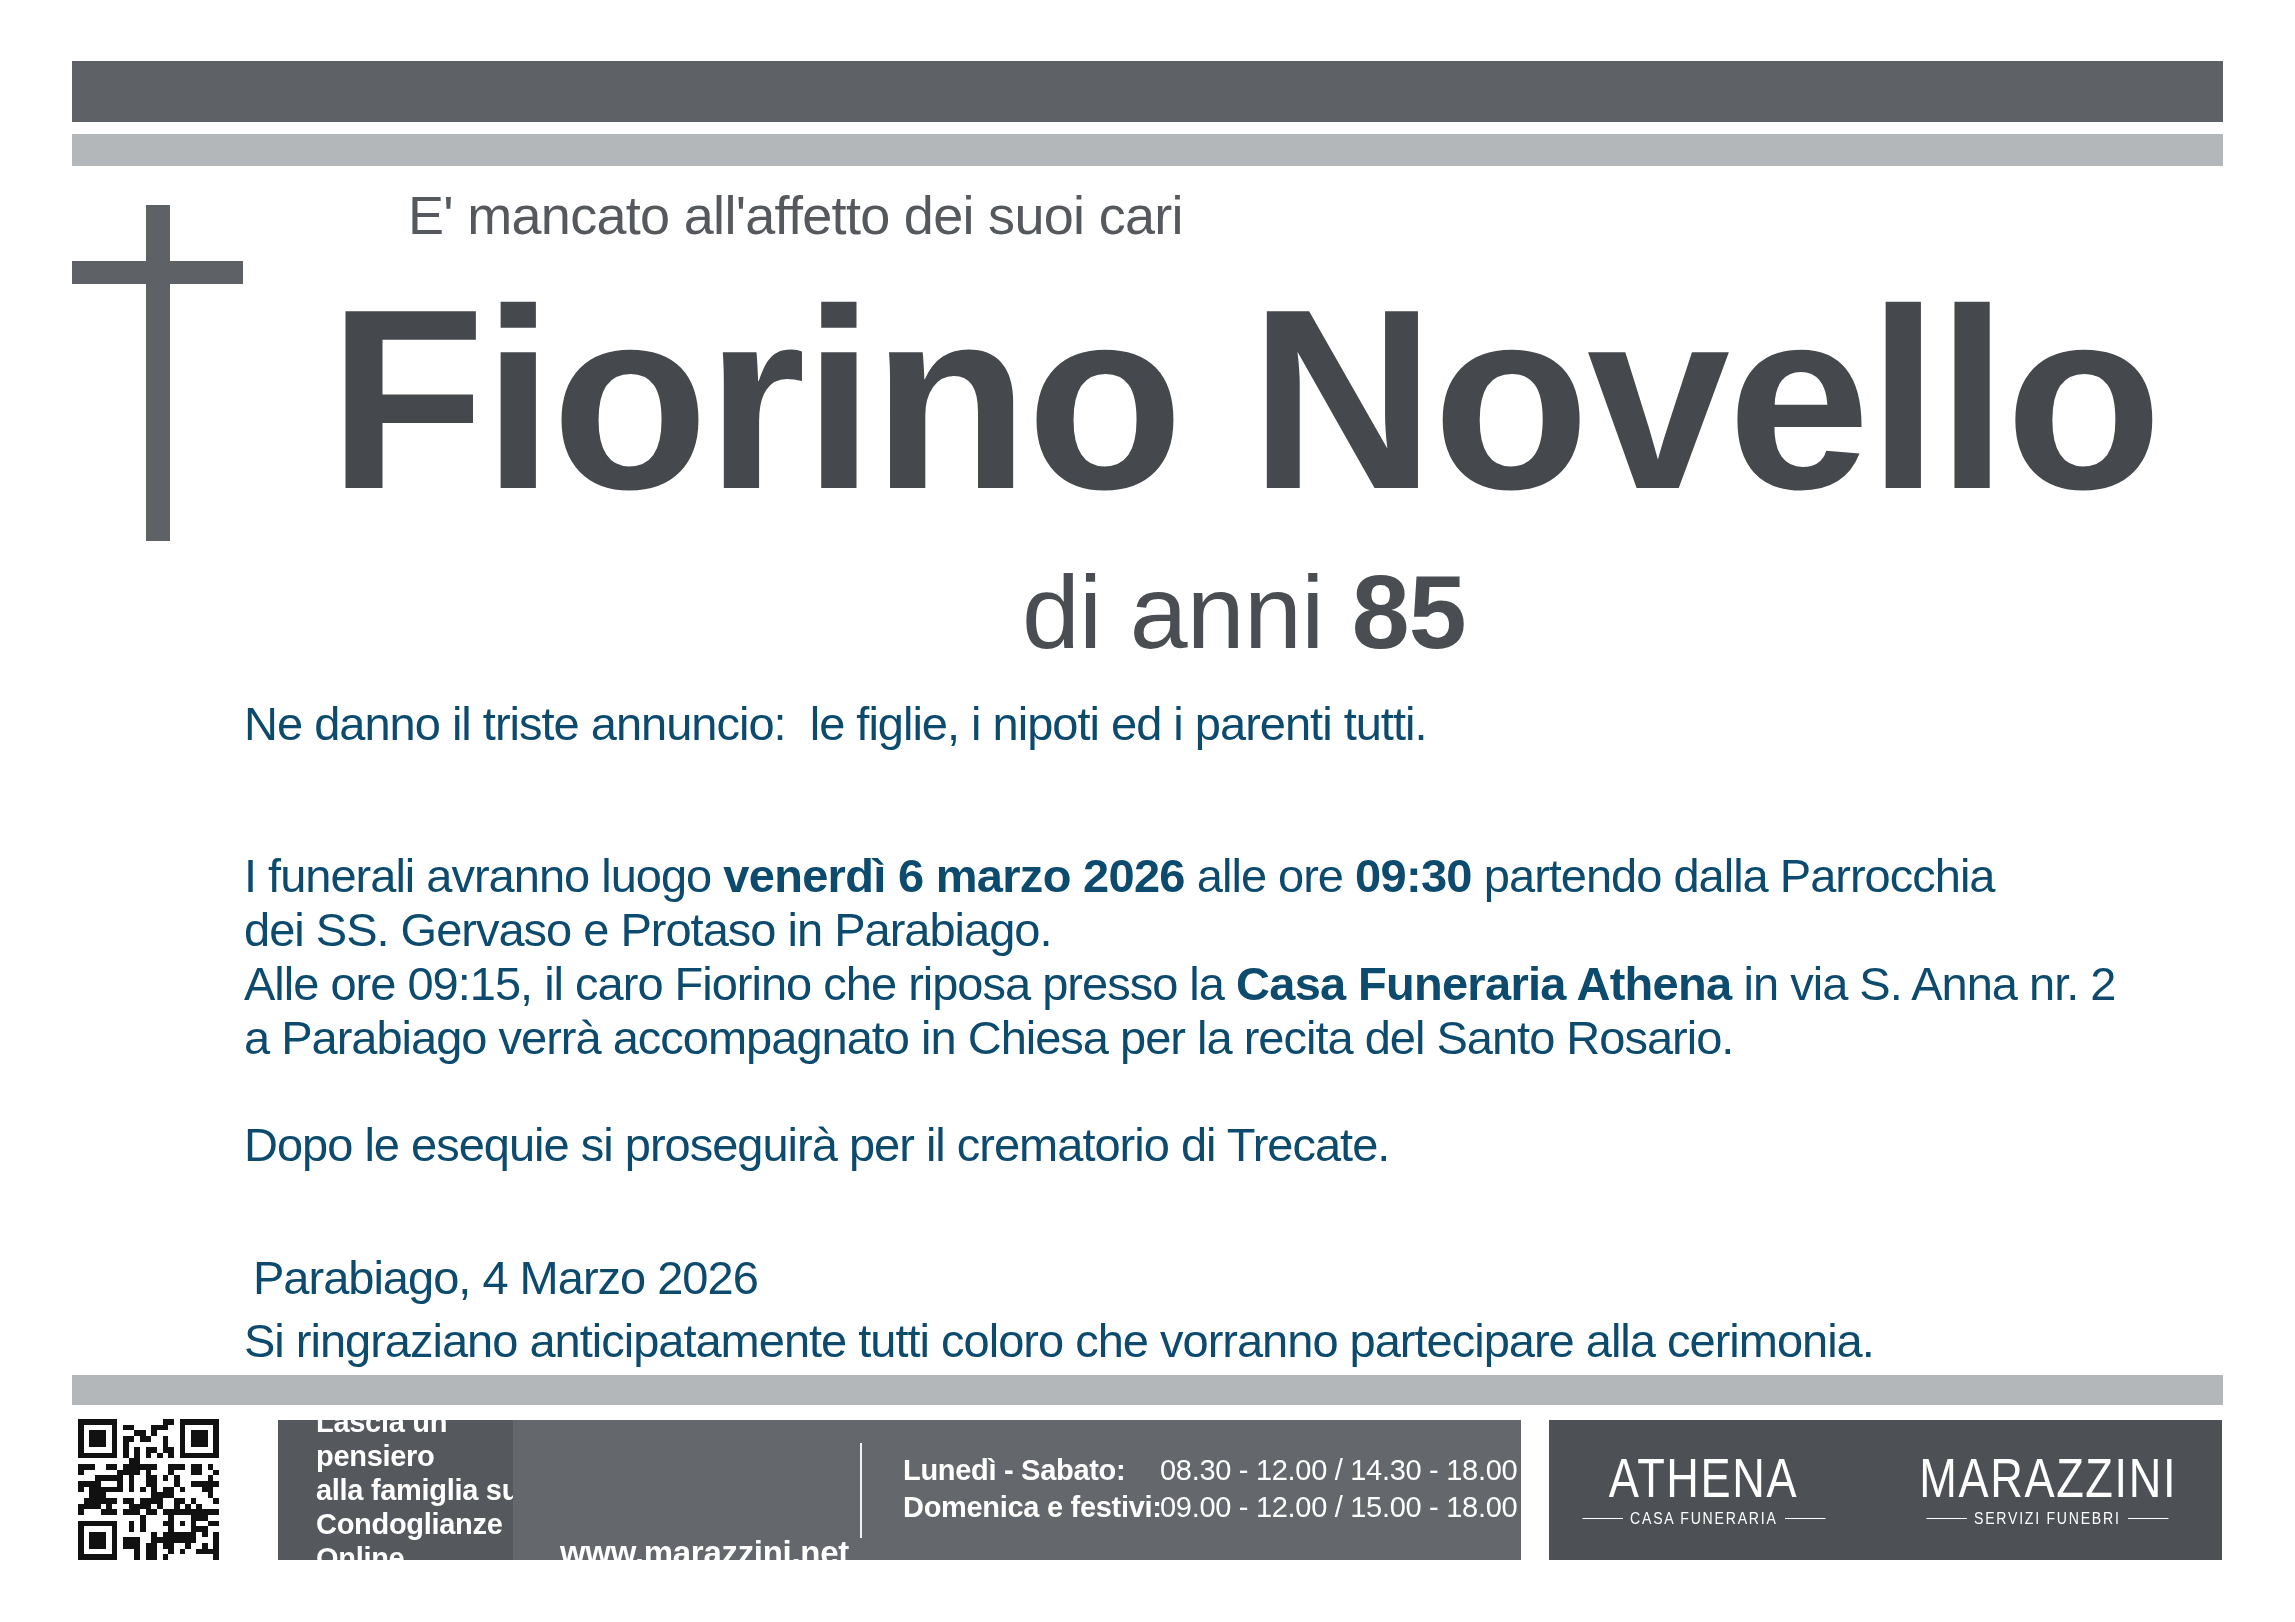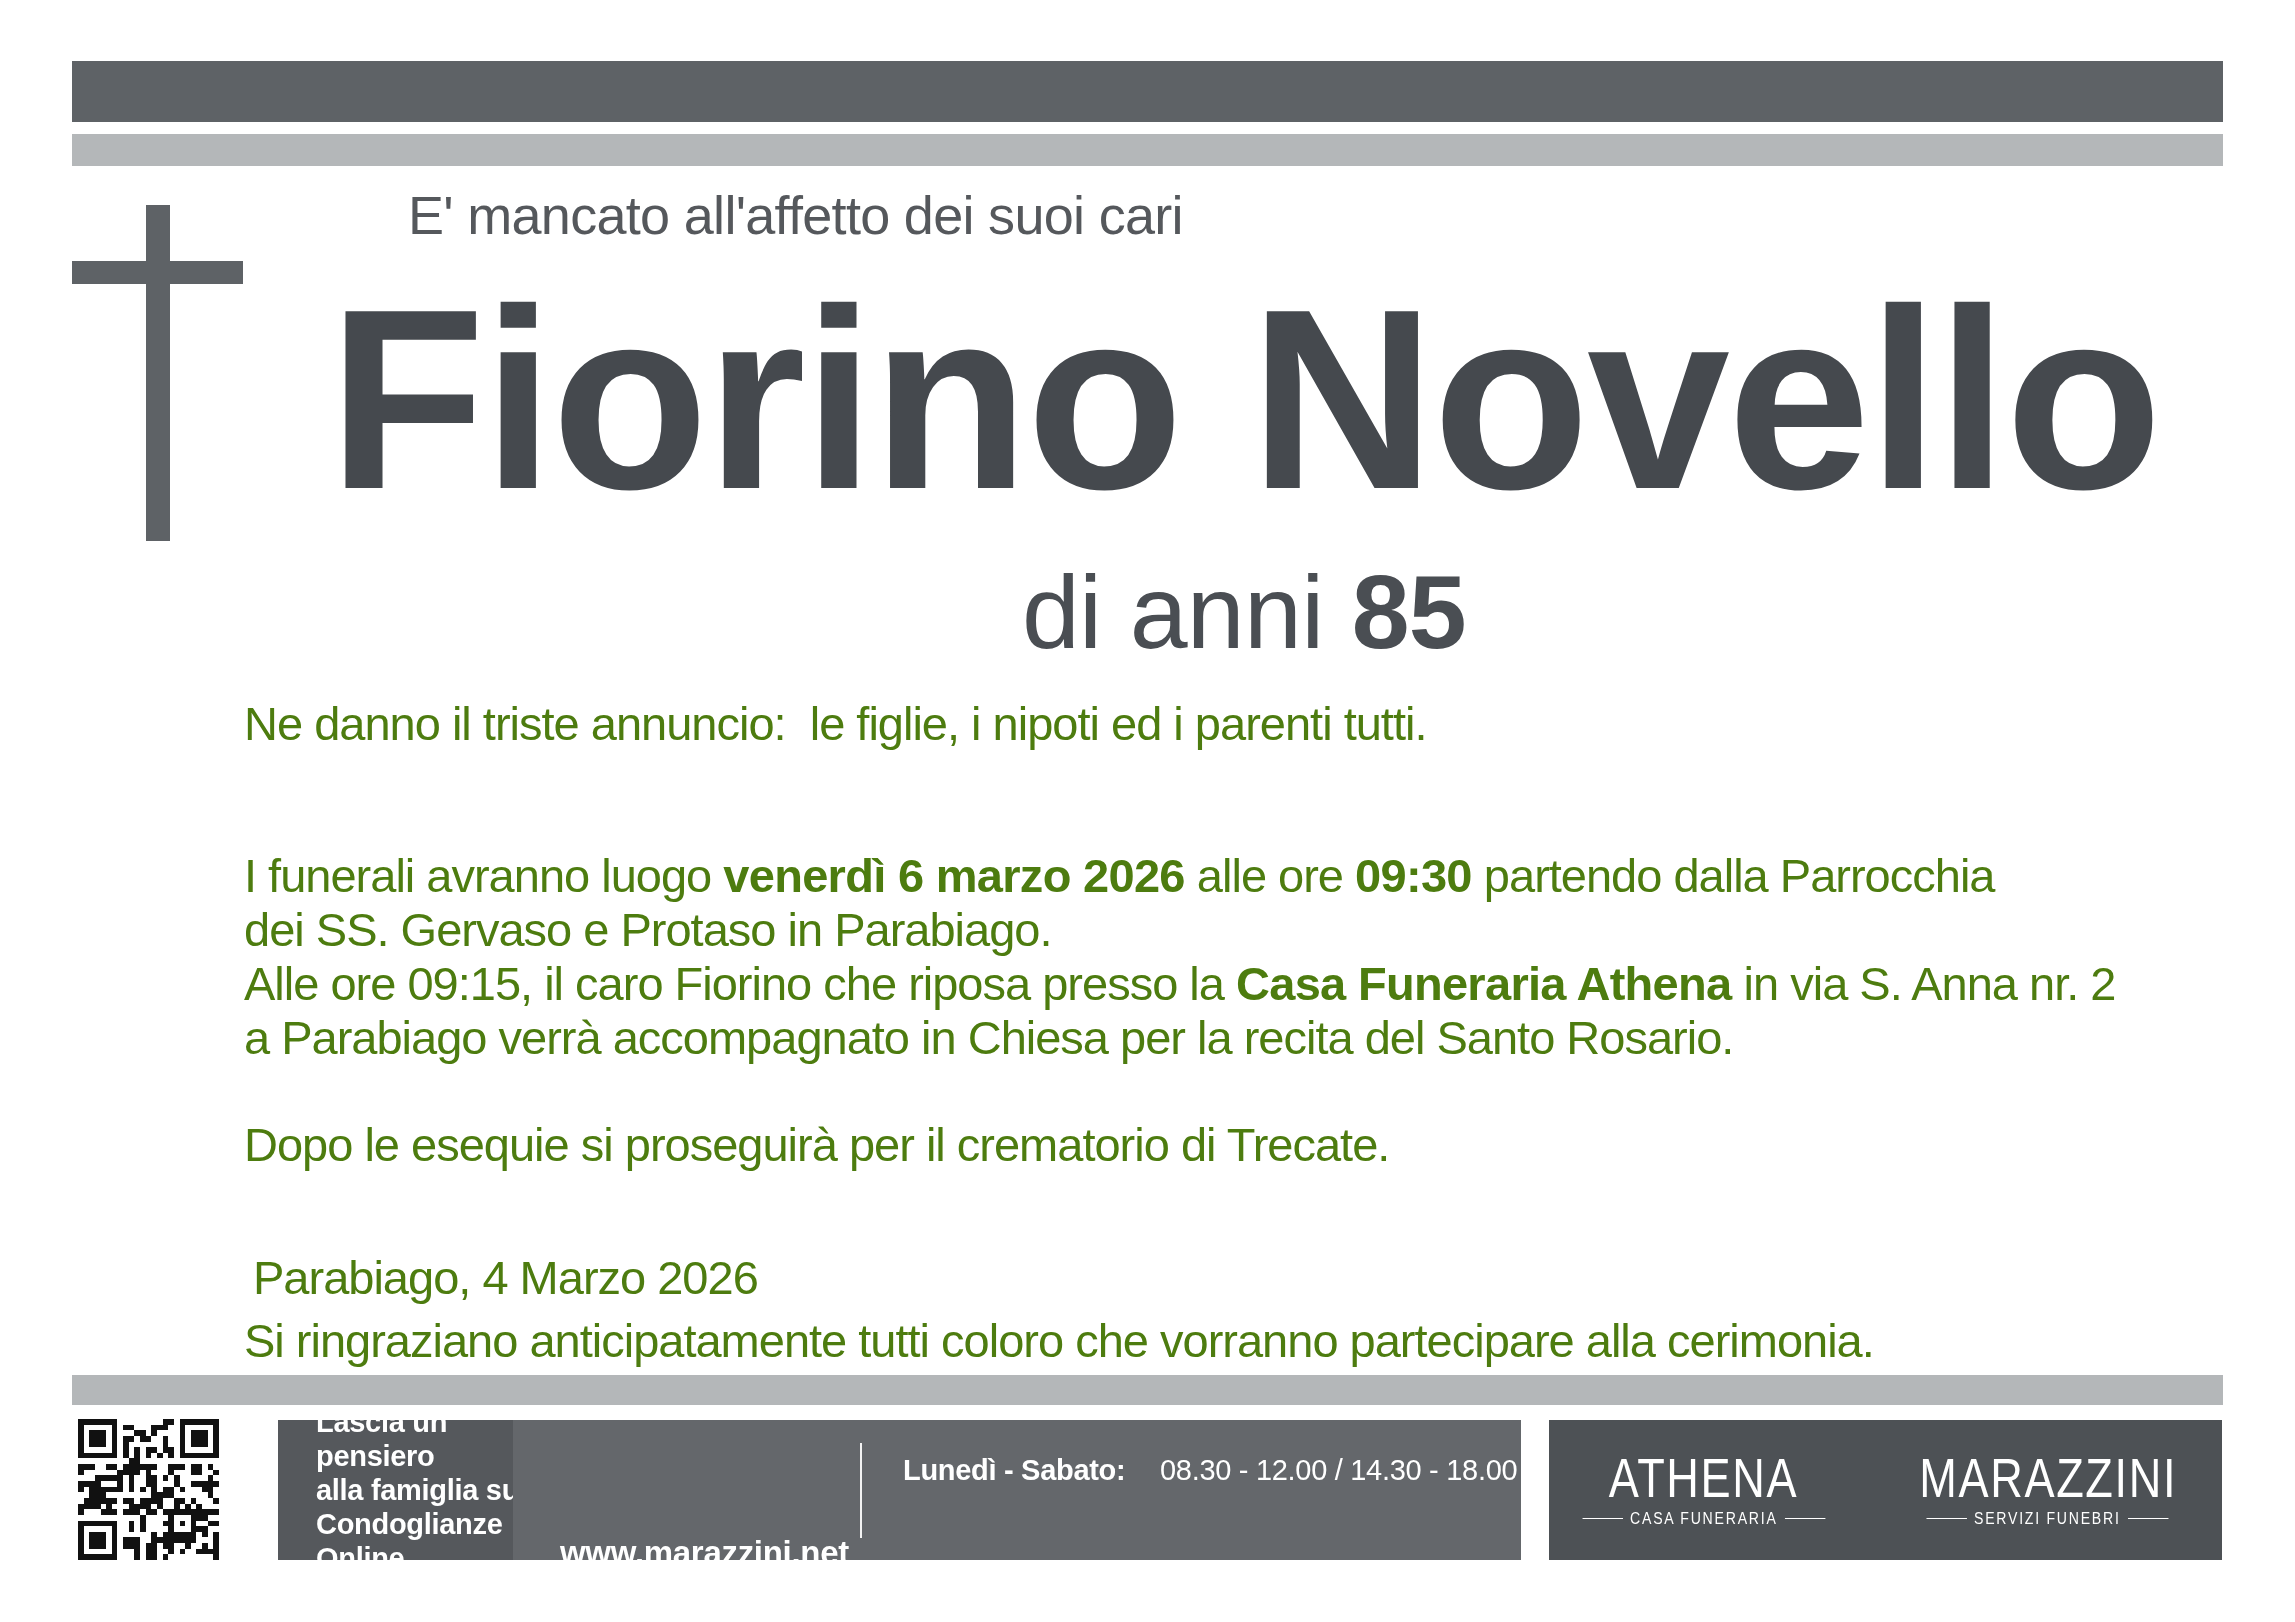--- a/index.html
+++ b/index.html
@@ -21,21 +21,21 @@
 
   
   .intro{left:408px;top:188px;font-size:54px;line-height:54px;letter-spacing:-0.7px;color:#55585c;white-space:pre;}
   .name{left:191px;top:270px;width:2106px;text-align:center;font-size:257px;line-height:257px;
         font-weight:bold;letter-spacing:-2.6px;color:#45494e;white-space:pre;}
   .age{left:191px;top:560px;width:2106px;text-align:center;font-size:104px;line-height:104px;
        letter-spacing:-0.7px;color:#4a4e53;white-space:pre;}
   .age b{font-weight:bold;}
 
   
-  .bodyline{left:244px;font-size:47px;line-height:47px;letter-spacing:-1px;color:#4d7c0f;white-space:pre-wrap;text-align:center;}
+  .bodyline{left:244px;font-size:47px;line-height:47px;letter-spacing:-1px;color:#0c4a6e;white-space:pre-wrap;text-align:center;}
   .bodyline b{font-weight:bold;letter-spacing:-0.7px;}
   .l1{top:700px;} .l2{top:852px;} .l3{top:906px;} .l4{top:960px;}
   .l5{top:1014px;} .l6{top:1121px;} .ldate{top:1254px;left:253px;} .lthanks{top:1317px;}
 
   
   .bar-light-bottom{left:72px;top:1375px;width:2151px;height:30px;background:#b4b7b9;}
 
   
   .qr{left:78px;top:1419px;width:141px;height:141px;}
   .panel{top:1420px;height:140px;}
@@ -420,20 +420,24 @@
 <div class="abs contact">
   <div>www.marazzini.net</div>
   
 </div>
 <div class="abs divider"></div>
 <div class="abs hours">
   <div class="hours-row">
     <span class="hours-label">Lunedì - Sabato:</span>
     <span>08.30 - 12.00 / 14.30 - 18.00</span>
   </div>
+  <div class="hours-row">
+    <span class="hours-label">Domenica e festivi:</span>
+    <span>09.00 - 12.00 / 15.00 - 18.00</span>
+  </div>
 </div>
 
 <div class="abs panel panel3">
   <div class="logo">
     <div class="logo-main">ATHENA</div>
     <div class="logo-sub">
       <span class="logo-rule"></span>
       <span>CASA FUNERARIA</span>
       <span class="logo-rule"></span>
     </div>

